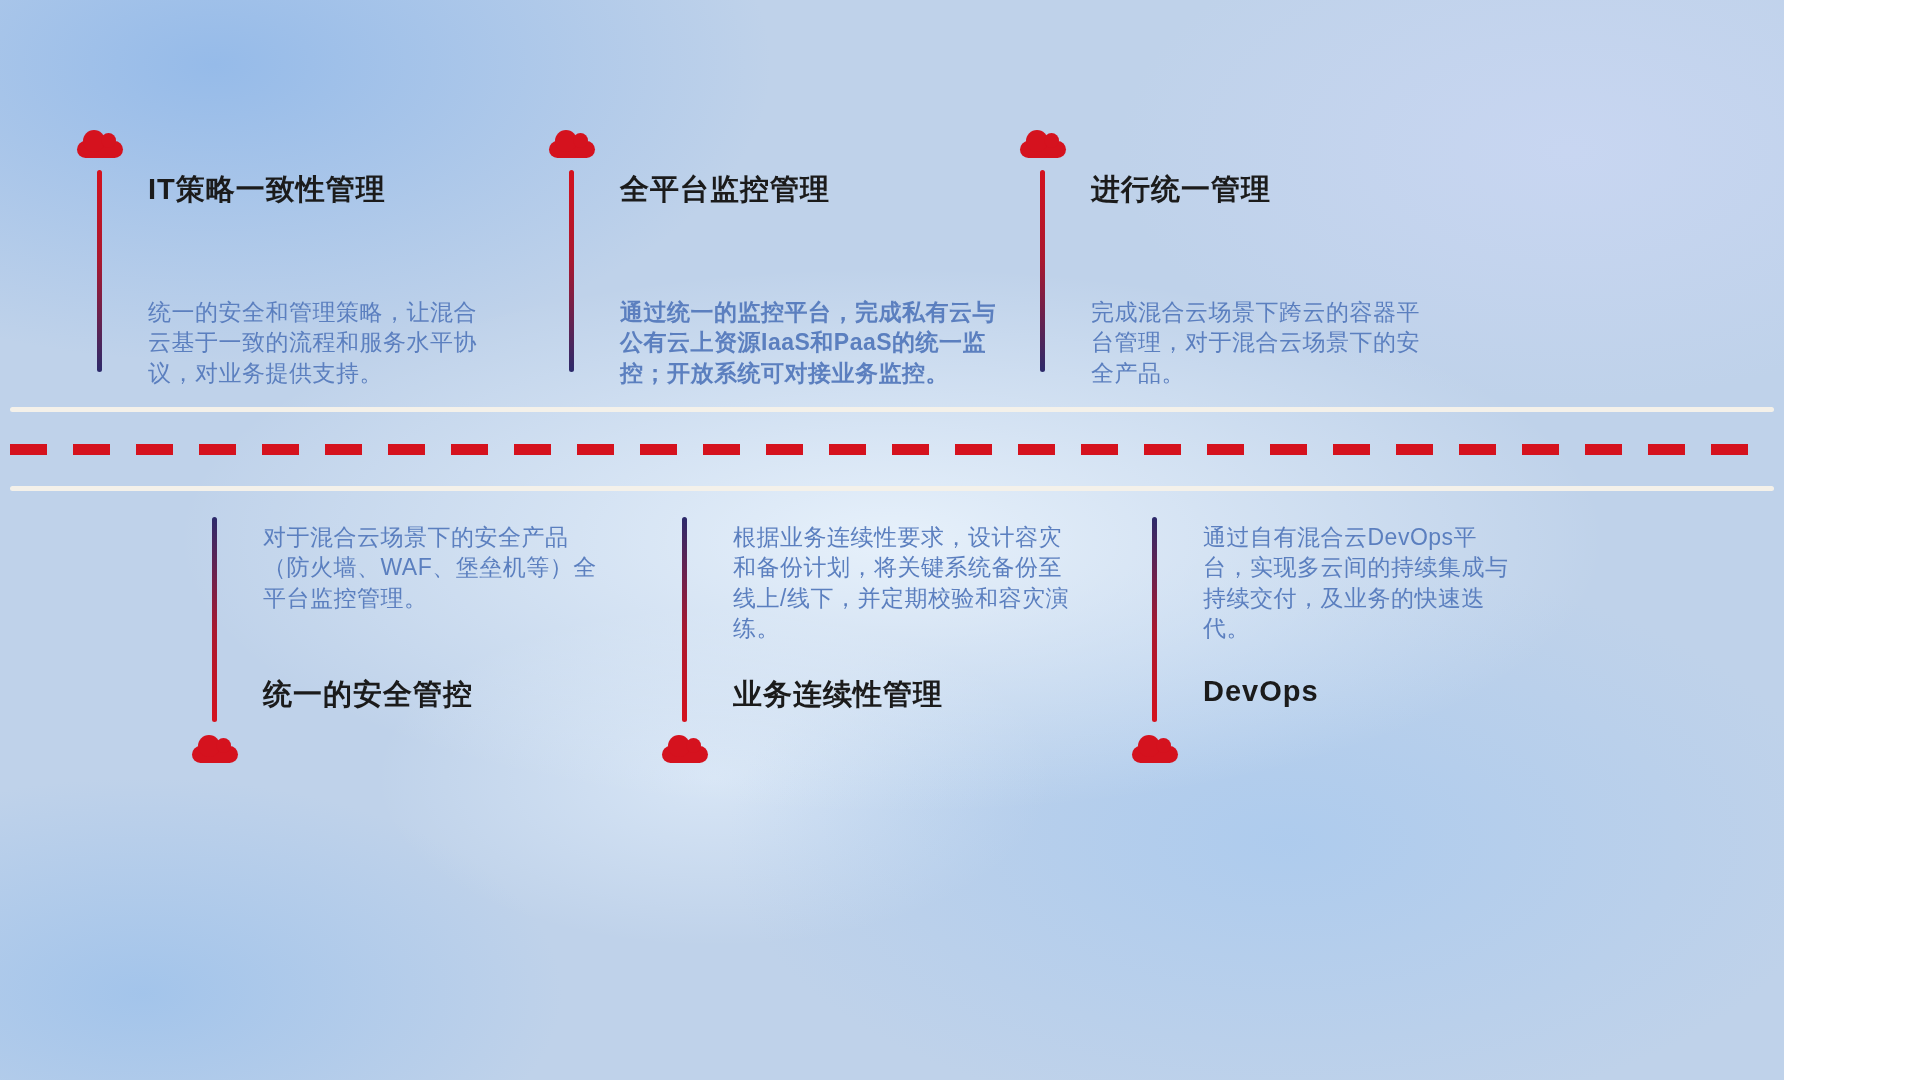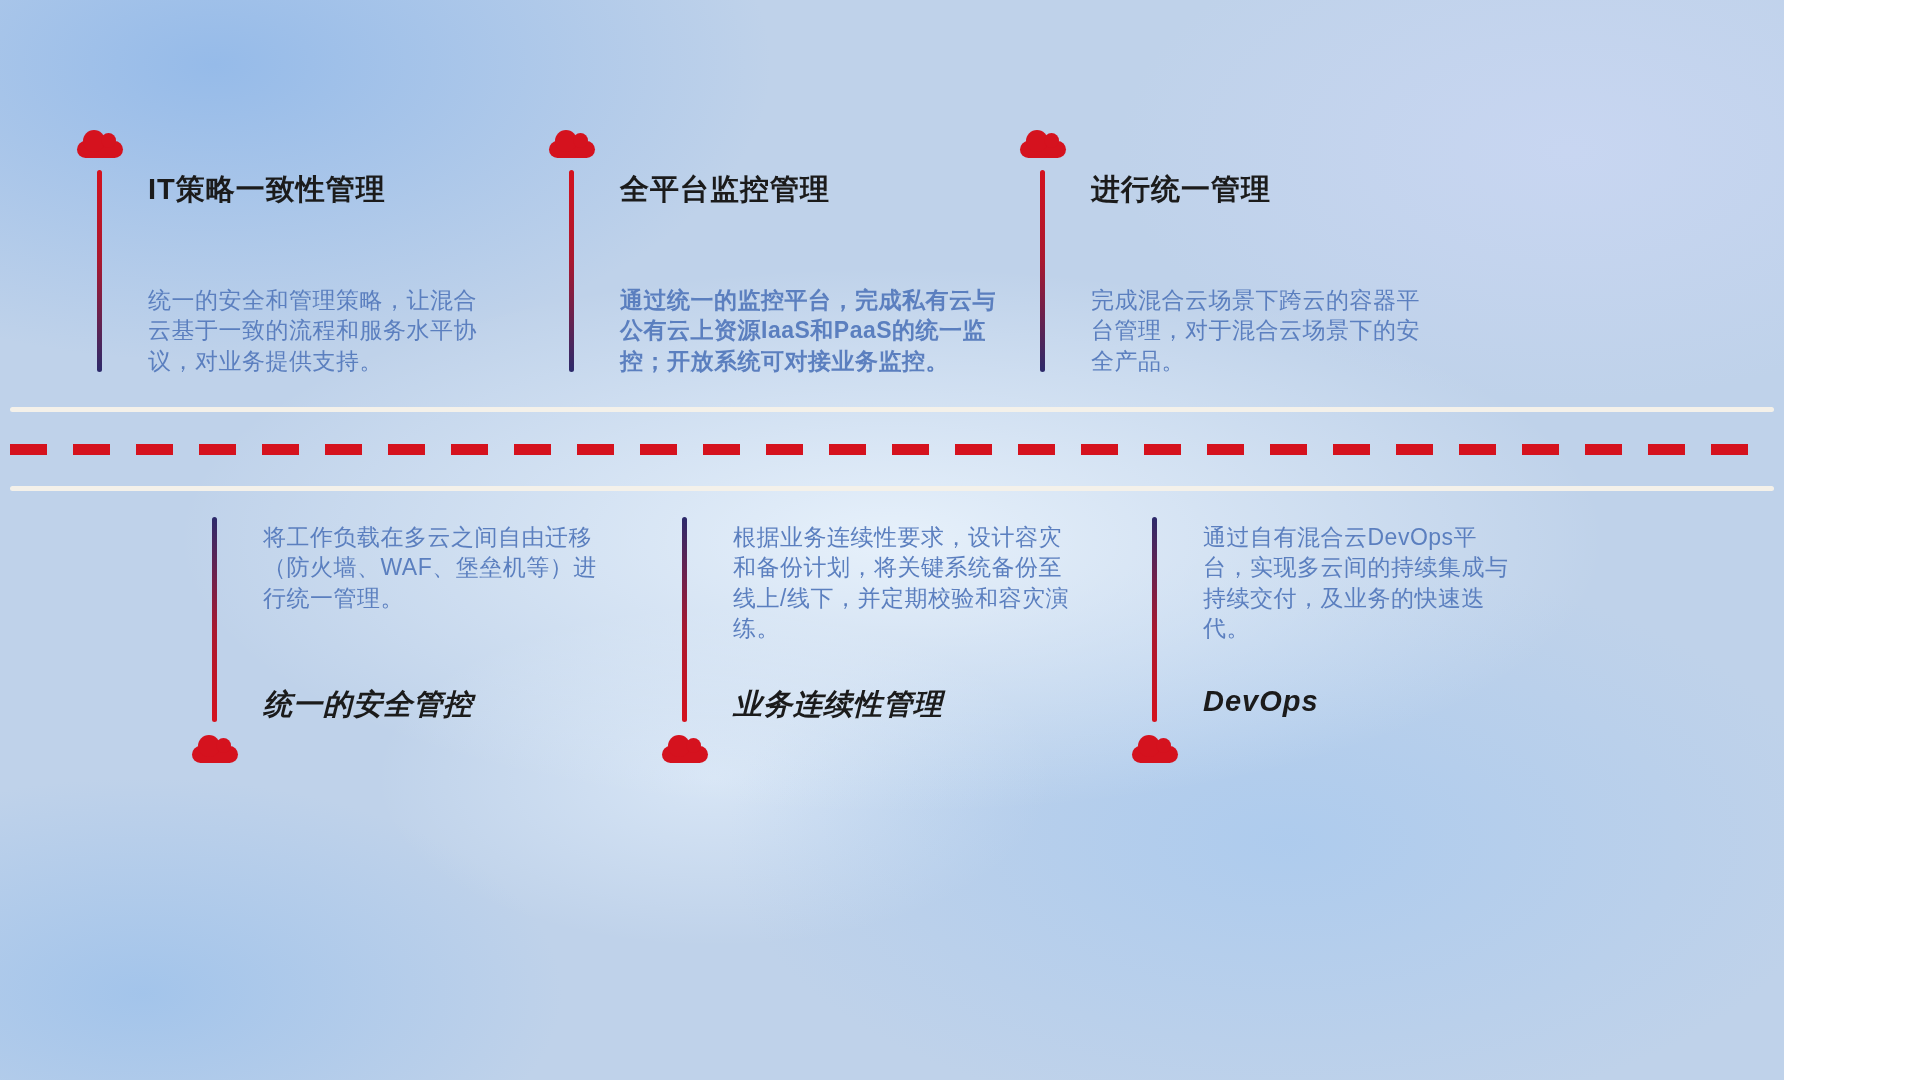--- a/index.html
+++ b/index.html
@@ -96,28 +96,28 @@
     line-height: 1.32;
     color: #5b7fbf;
     letter-spacing: 0.5px;
   }
 
   
   .item.top { width: 430px; height: 260px; }
   .item.top .cloud { left: 0; top: 11px; }
   .item.top .stem  { left: 20px; top: 40px; height: 202px; }
   .item.top .item-title { left: 71px; top: 40px; }
-  .item.top .item-desc  { left: 71px; top: 155px; }
+  .item.top .item-desc  { left: 71px; top: 167px; }
 
   
   .item.bottom { width: 430px; height: 260px; }
   .item.bottom .stem  { left: 20px; top: 0; height: 205px; }
   .item.bottom .cloud { left: 0; top: 229px; }
   .item.bottom .item-desc  { left: 71px; top: 5px; }
-  .item.bottom .item-title { left: 71px; top: 168px; font-style: italic; }
+  .item.bottom .item-title { left: 71px; top: 158px; }
 
   
   .item.t1 { left: 77px;   top: 130px; }
   .item.t2 { left: 549px;  top: 130px; }
   .item.t3 { left: 1020px; top: 130px; }
 
   .item.b1 { left: 192px;  top: 517px; }
   .item.b2 { left: 662px;  top: 517px; }
   .item.b3 { left: 1132px; top: 517px; }
 
@@ -155,21 +155,21 @@
   <div class="item top t3">
     <div class="cloud"></div>
     <div class="stem down"></div>
     <h2 class="item-title">进行统一管理</h2>
     <p class="item-desc">完成混合云场景下跨云的容器平台管理，对于混合云场景下的安全产品。</p>
   </div>
 
   <div class="item bottom b1">
     <div class="stem up"></div>
     <div class="cloud"></div>
-    <p class="item-desc">将工作负载在多云之间自由迁移（防火墙、WAF、堡垒机等）进行统一管理。</p>
+    <p class="item-desc">对于混合云场景下的安全产品（防火墙、WAF、堡垒机等）全平台监控管理。</p>
     <h2 class="item-title">统一的安全管控</h2>
   </div>
 
   <div class="item bottom b3">
     <div class="stem up"></div>
     <div class="cloud"></div>
     <p class="item-desc">通过自有混合云DevOps平台，实现多云间的持续集成与持续交付，及业务的快速迭代。</p>
     <h2 class="item-title">DevOps</h2>
   </div>
 

